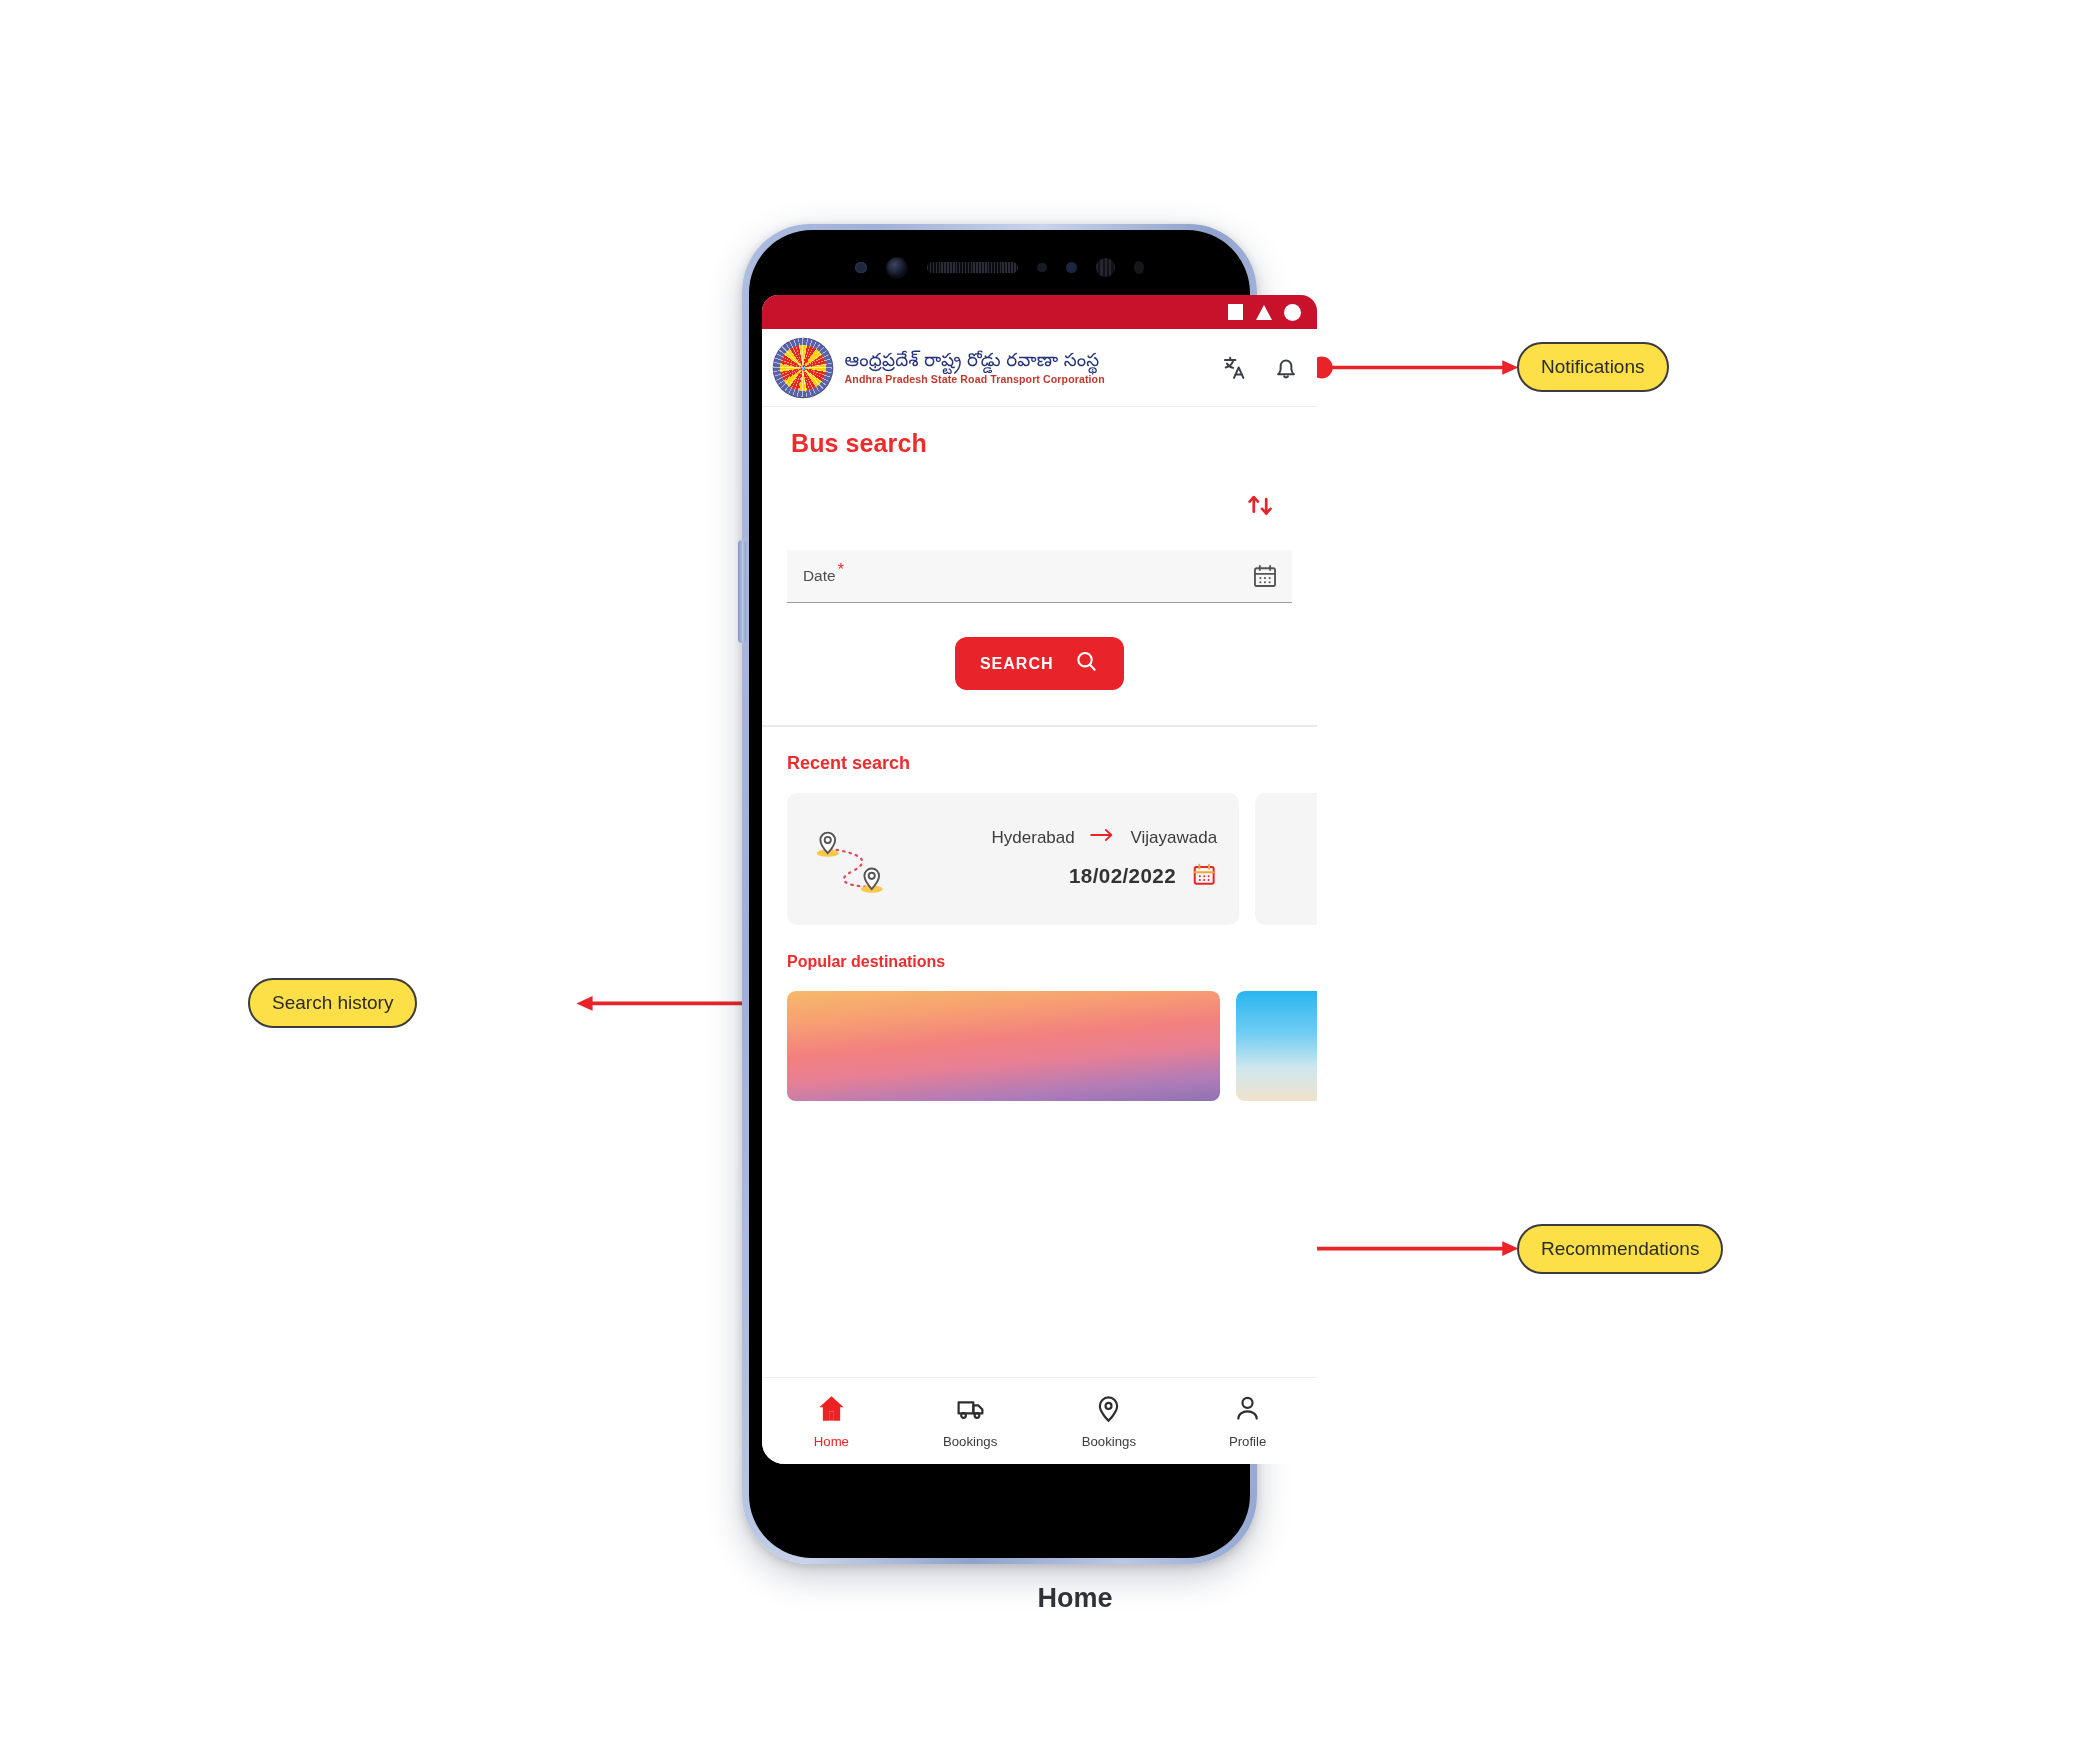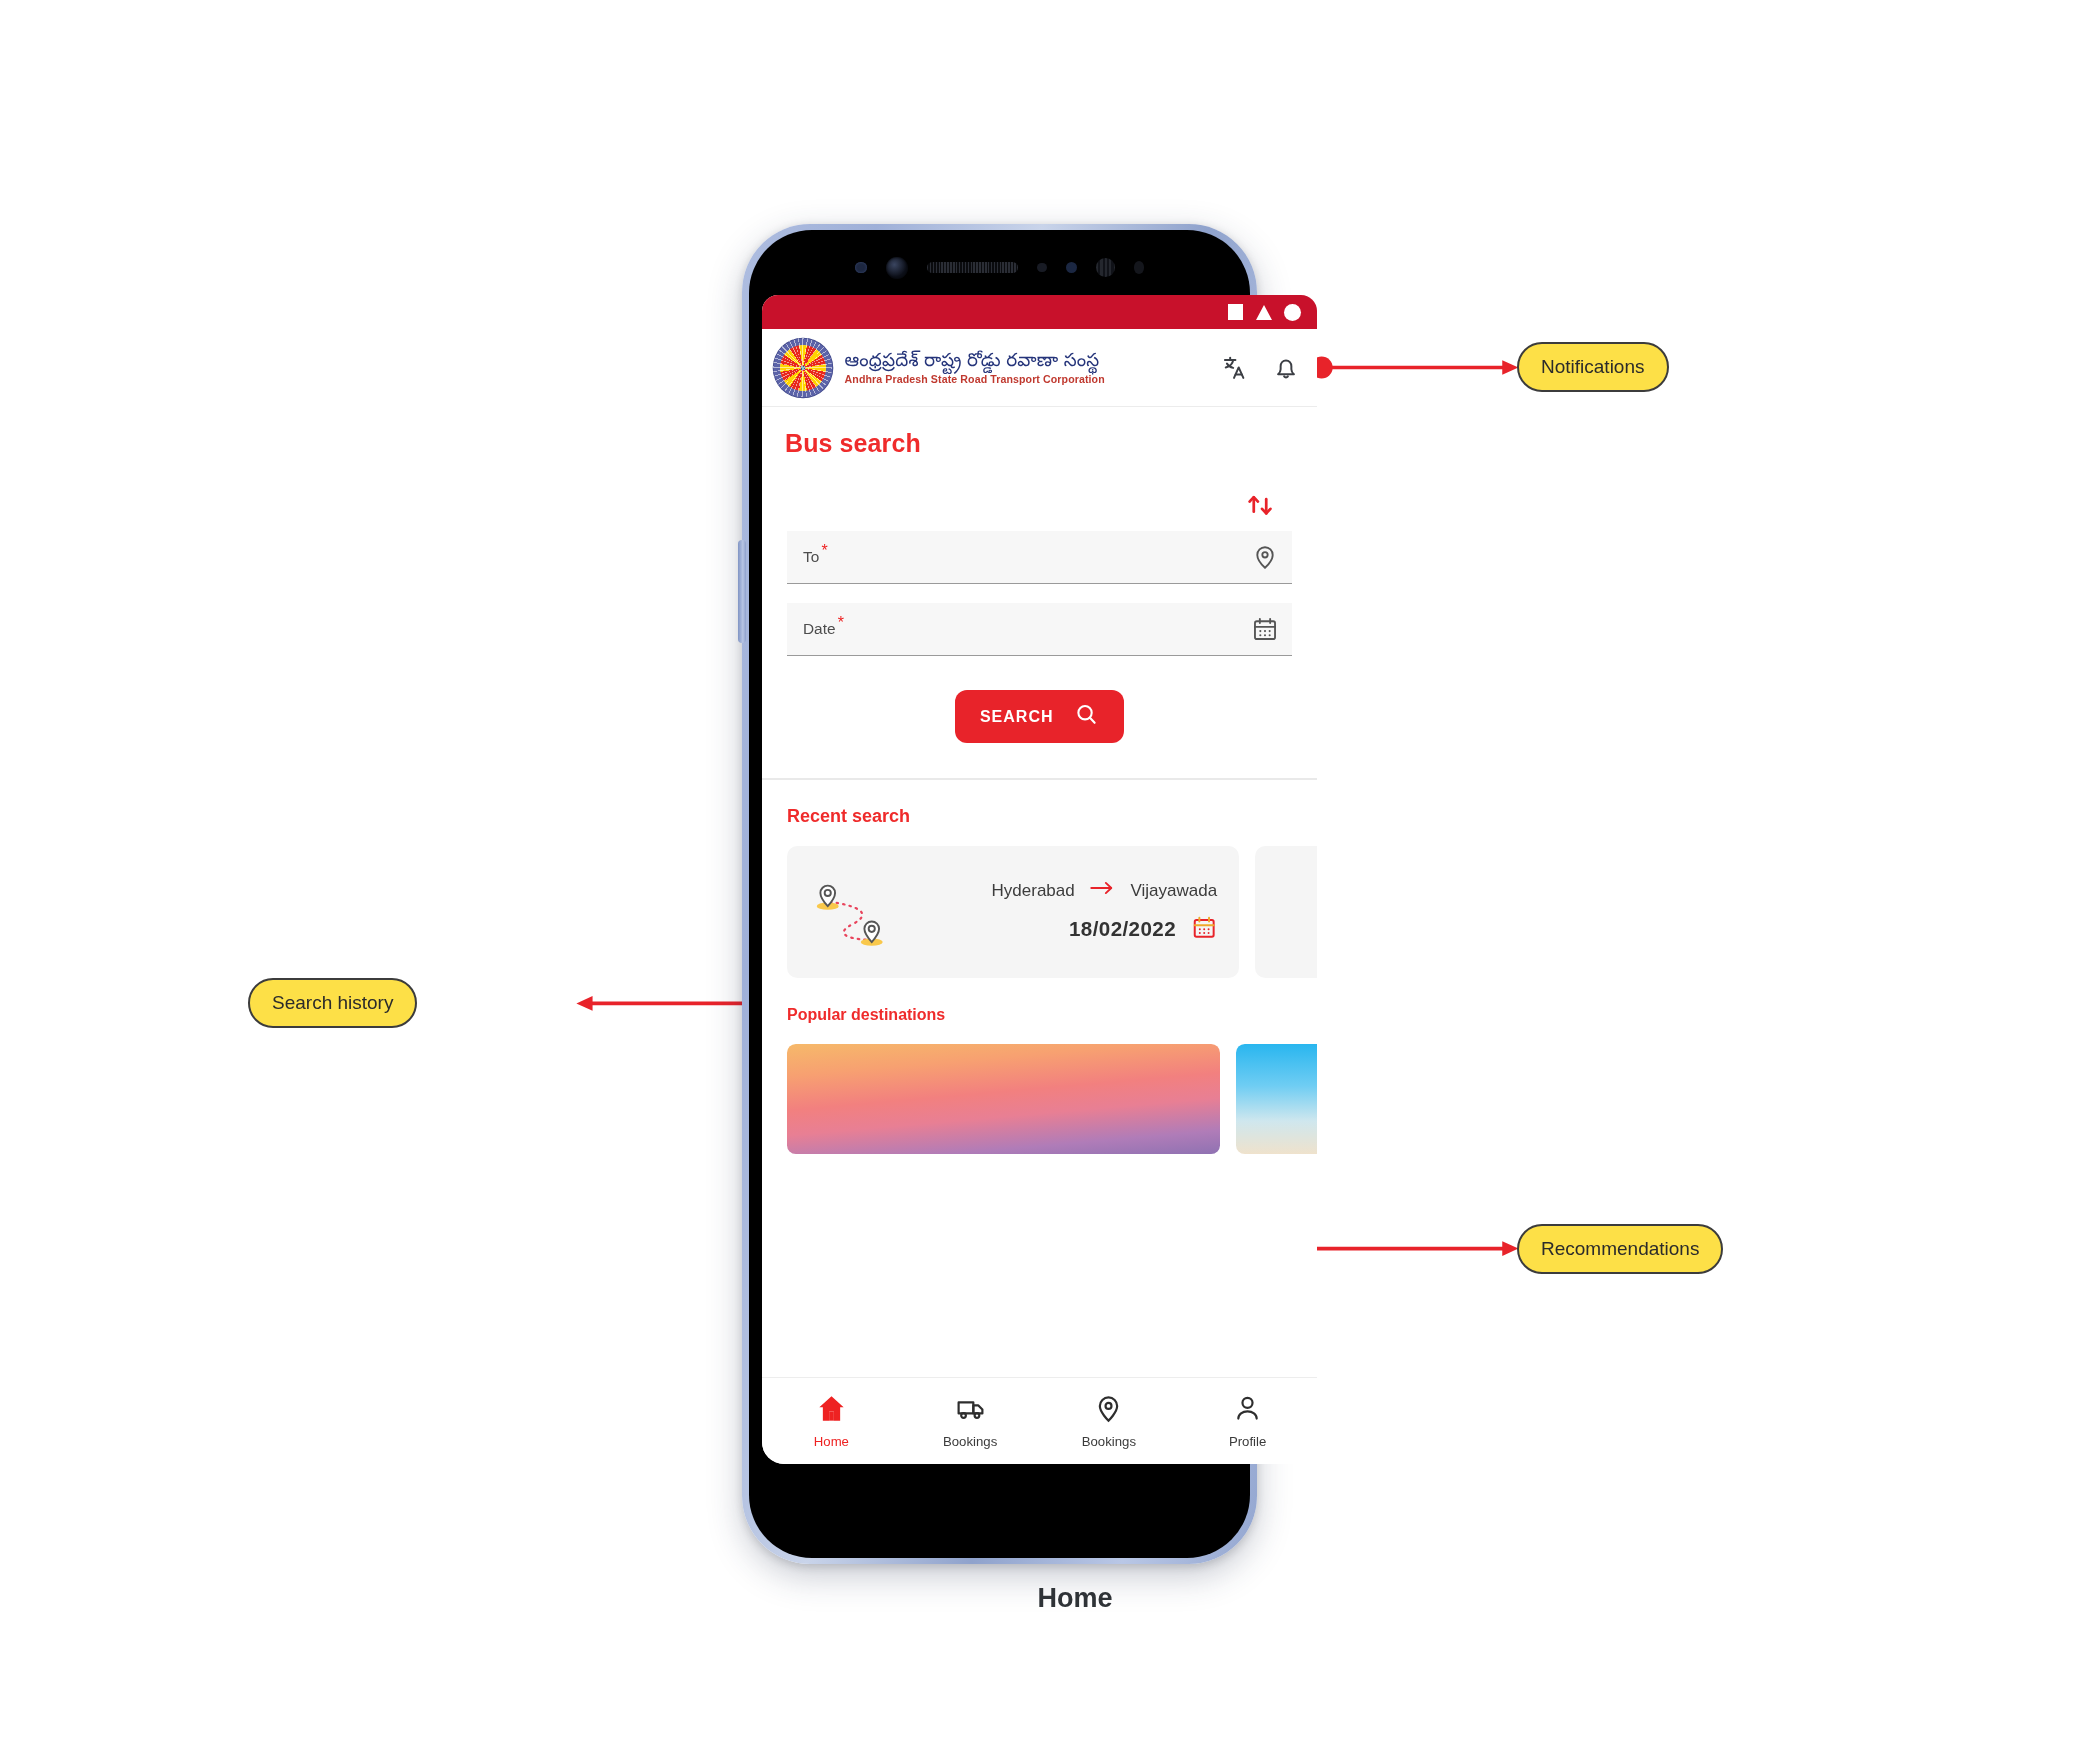--- a/index.html
+++ b/index.html
@@ -149,21 +149,21 @@
   .hdr-actions { margin-left: auto; display: flex; align-items: center; gap: 19px; }
   .hdr-icon { width: 31px; height: 31px; display: flex; align-items: center; justify-content: center; }
 
   
   .body-scroll { flex: 1 1 auto; overflow: hidden; background: #fff; }
 
   .h-bus-search {
     color: #ef2b2b;
     font-size: 25px;
     font-weight: bold;
-    margin: 22px 0 25px 23px;
+    margin: 22px 0 25px 29px;
     letter-spacing: 0.1px;
   }
 
   
   .field-group { padding: 0 25px; }
   .field {
     position: relative;
     height: 53px;
     background: #f7f7f7;
     border-bottom: 1.8px solid #9a9a9a;
@@ -382,31 +382,20 @@
           <span>
             <svg width="34" height="34" viewBox="0 0 30 30" fill="none" stroke="#e8232a" stroke-width="2.4" stroke-linecap="round" stroke-linejoin="round">
               <path d="M9.5 20V7.4"></path>
                 <path d="M5.8 11.1l3.7-3.9 3.7 3.9"></path>
               <path d="M20.5 9v12.6"></path>
                 <path d="M24.2 17.5l-3.7 4-3.7-4"></path>
             </svg>
           </span>
         </div>
 
-        <div class="field">
-          <span class="field-label">
-            <span>To</span><span class="req">*</span>
-          </span>
-          <span class="field-icon">
-            <svg width="28" height="28" viewBox="0 0 24 24" fill="none" stroke="#555" stroke-width="1.6">
-              <path d="M12 21.2s6.6-6.2 6.6-11A6.6 6.6 0 0 0 12 3.6a6.6 6.6 0 0 0-6.6 6.6c0 4.8 6.6 11 6.6 11z"></path>
-              <circle cx="12" cy="10.1" r="2.3"></circle>
-            </svg>
-          </span>
-        </div>
 
         <div class="gap-24"></div>
 
         <div class="field">
           <span class="field-label">
             <span>Date</span><span class="req">*</span>
           </span>
           <span class="field-icon">
             <svg width="28" height="28" viewBox="0 0 24 24" fill="none" stroke="#555" stroke-width="1.6" stroke-linecap="round">
               <rect x="3.4" y="5.4" width="17.2" height="15.2" rx="1.6"></rect>

